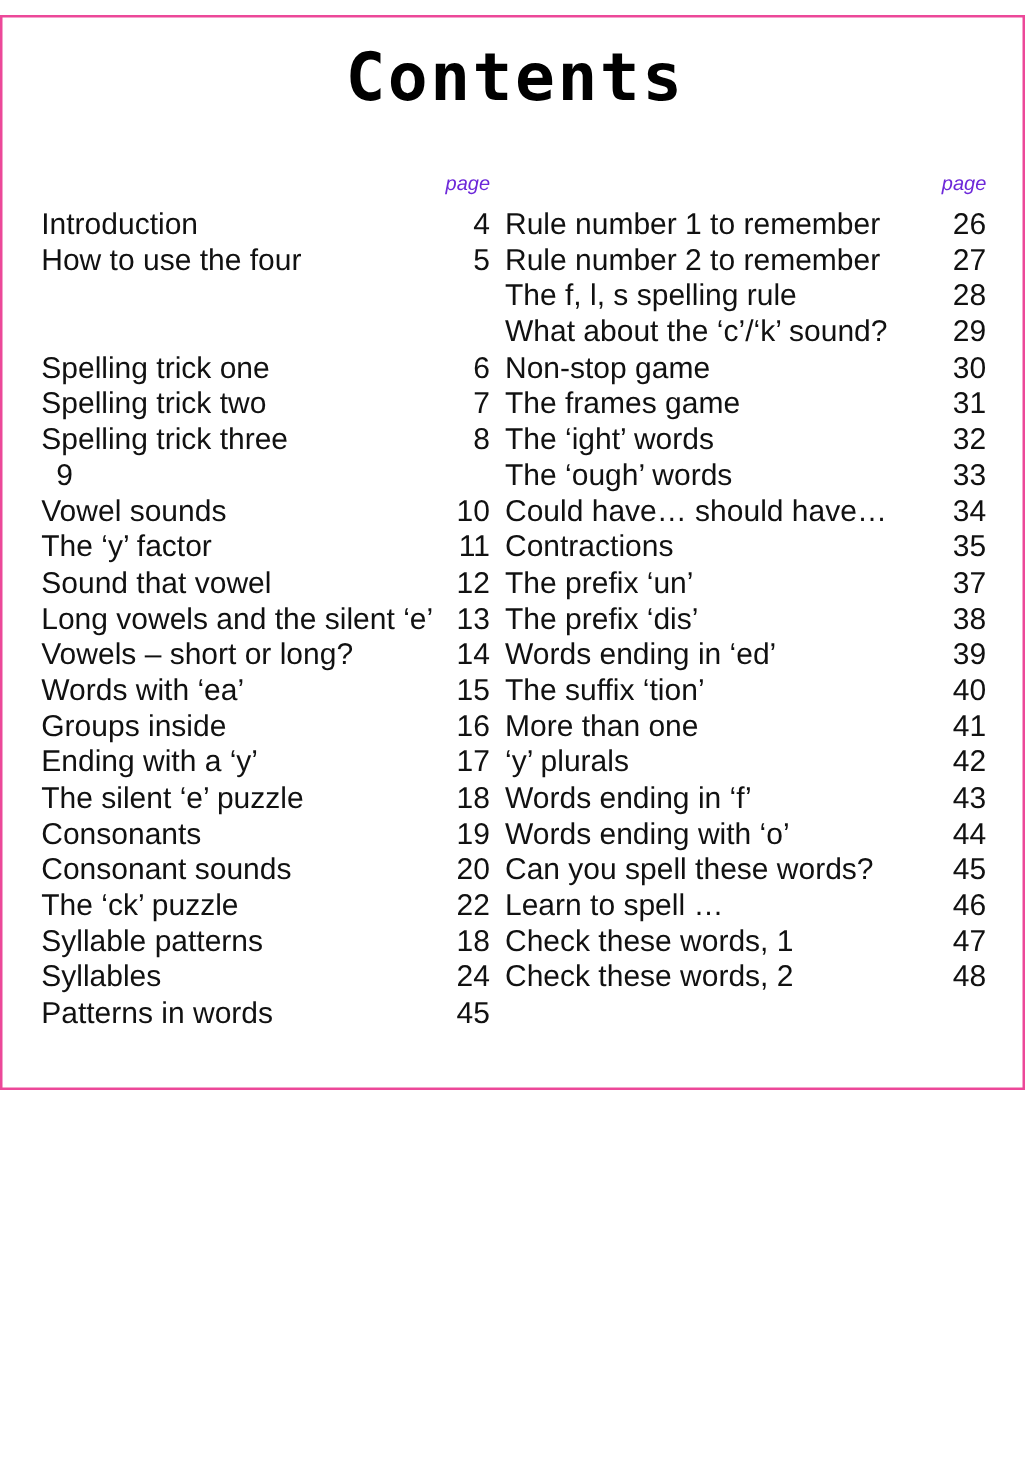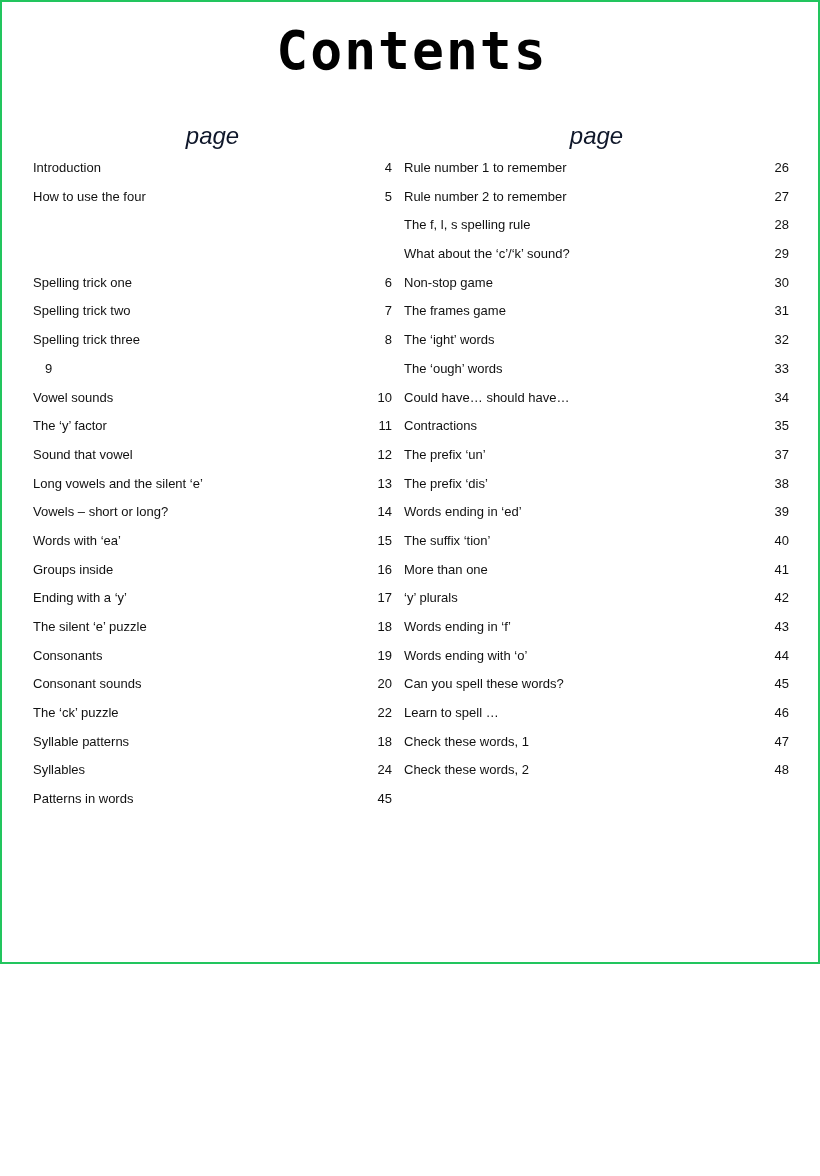--- a/index.html
+++ b/index.html
@@ -3,27 +3,28 @@
 <meta charset="utf-8">
 <style>
   html, body {
     margin: 0;
     padding: 0;
     background: #ffffff;
   }
   .page {
     position: relative;
     width: 820px;
-    height: 964px;
+    height: 860px;
     background: #ffffff;
     box-sizing: border-box;
-    border: 2px solid #22c55e;
+    border: 2px solid #ec4899;
     overflow: hidden;
     font-family: "Liberation Sans", sans-serif;
     color: #111111;
+    margin-top: 12px;
   }
 
   
   .contents-title {
     position: absolute;
     top: 20px;
     left: 0;
     width: 820px;
     text-align: center;
     font-family: "DejaVu Sans Mono", monospace;
@@ -55,40 +56,40 @@
     padding-right: 3px;
   }
   .toc-col.right {
     width: 427px;
     padding-left: 9px;
     padding-right: 33px;
   }
 
   .page-header {
     display: block;
-    text-align: center;
+    text-align: right;
     font-style: italic;
-    font-size: 24px;
+    font-size: 16px;
     line-height: 24px;
-    color: #0f172a;
+    color: #6d28d9;
     margin-bottom: 6px;
   }
 
   .toc-list {
     display: block;
   }
 
   .toc-row {
     display: flex;
     flex-direction: row;
     align-items: baseline;
     justify-content: space-between;
     height: 28.7px;
     line-height: 28.7px;
-    font-size: 13px;
+    font-size: 24px;
     color: #111111;
     white-space: nowrap;
   }
   .toc-row.spacer {
     height: 57.4px;
   }
   .toc-title {
     flex: 0 1 auto;
     overflow: hidden;
     text-overflow: clip;

